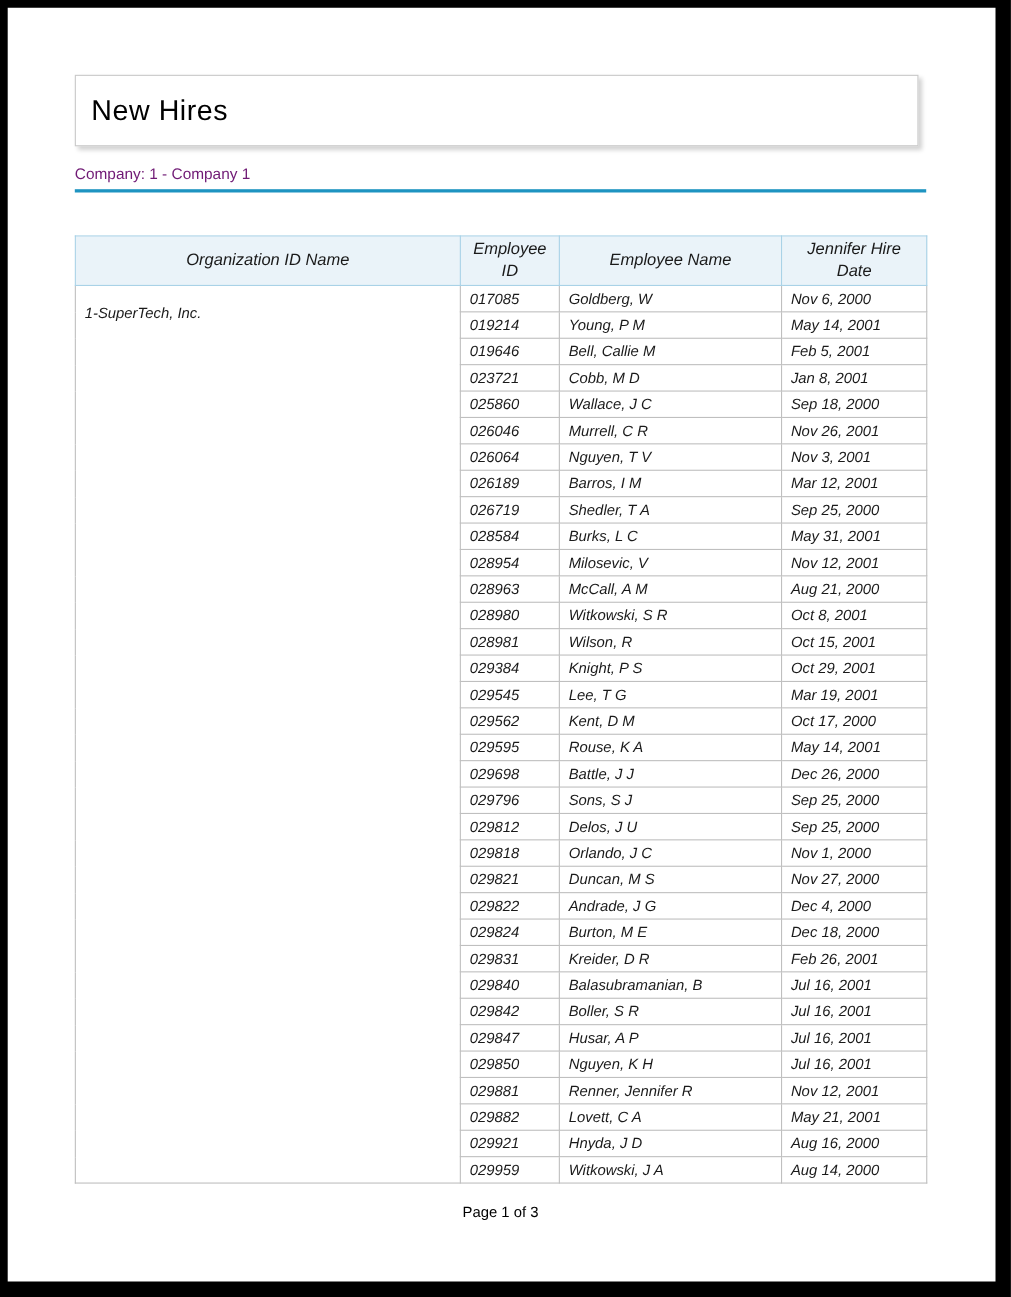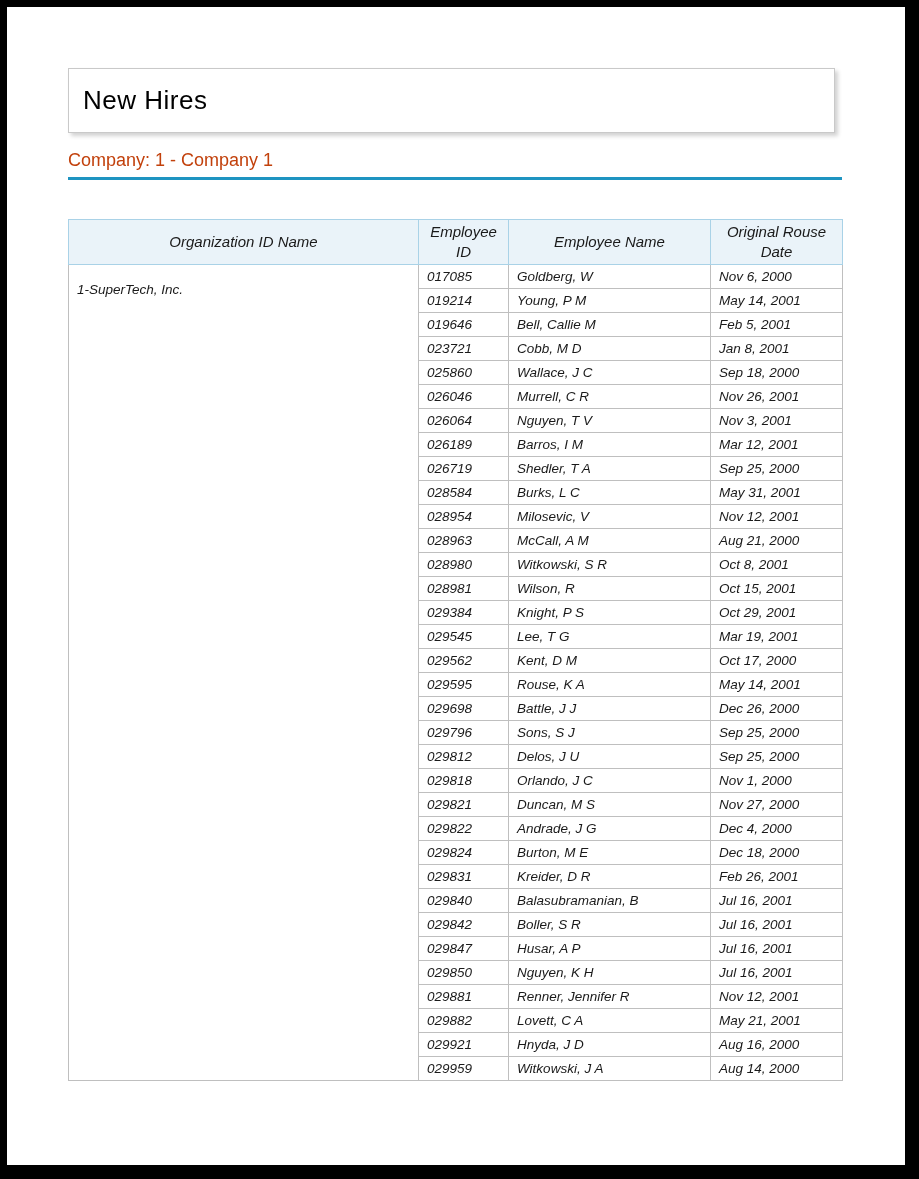--- a/index.html
+++ b/index.html
@@ -39,24 +39,24 @@
   .title-box h1 {
     font-size: 26px;
     font-weight: 400;
     letter-spacing: 0.5px;
     padding-left: 14px;
     color: #000000;
   }
   .company-bar {
     width: 774px;
     margin-top: 17px;
-    font-size: 18px;
+    font-size: 14px;
     padding-bottom: 6px;
     border-bottom: 3px solid var(--accent-rule, #1e94c1);
-    color: #c2410c;
+    color: #701a75;
   }
   table.report {
     margin-top: 39px;
     width: 774px;
     border-collapse: collapse;
     table-layout: fixed;
     font-style: italic;
   }
   table.report col.c-org  { width: 350px; }
   table.report col.c-id   { width: 90px; }
@@ -113,21 +113,21 @@
         <col class="c-org">
           <col class="c-id">
           <col class="c-name">
           <col class="c-date">
       </colgroup>
       <thead>
         <tr>
           <th>Organization ID Name</th>
           <th>Employee ID</th>
           <th>Employee Name</th>
-          <th>Original Rouse Date</th>
+          <th>Jennifer Hire Date</th>
         </tr>
       </thead>
       <tbody>
           <tr>
             <td class="org-cell" rowspan="34">1-SuperTech, Inc.</td>
             <td>017085</td>
             <td>Goldberg, W</td>
             <td>Nov 6, 2000</td>
           </tr>
           <tr>
@@ -291,15 +291,16 @@
             <td>Aug 16, 2000</td>
           </tr>
           <tr>
             <td>029959</td>
             <td>Witkowski, J A</td>
             <td>Aug 14, 2000</td>
           </tr>
         </tbody>
     </table>
 
+    <div class="footer">Page 1 of 3</div>
 
   </div>
 </div>
 
 </body></html>

